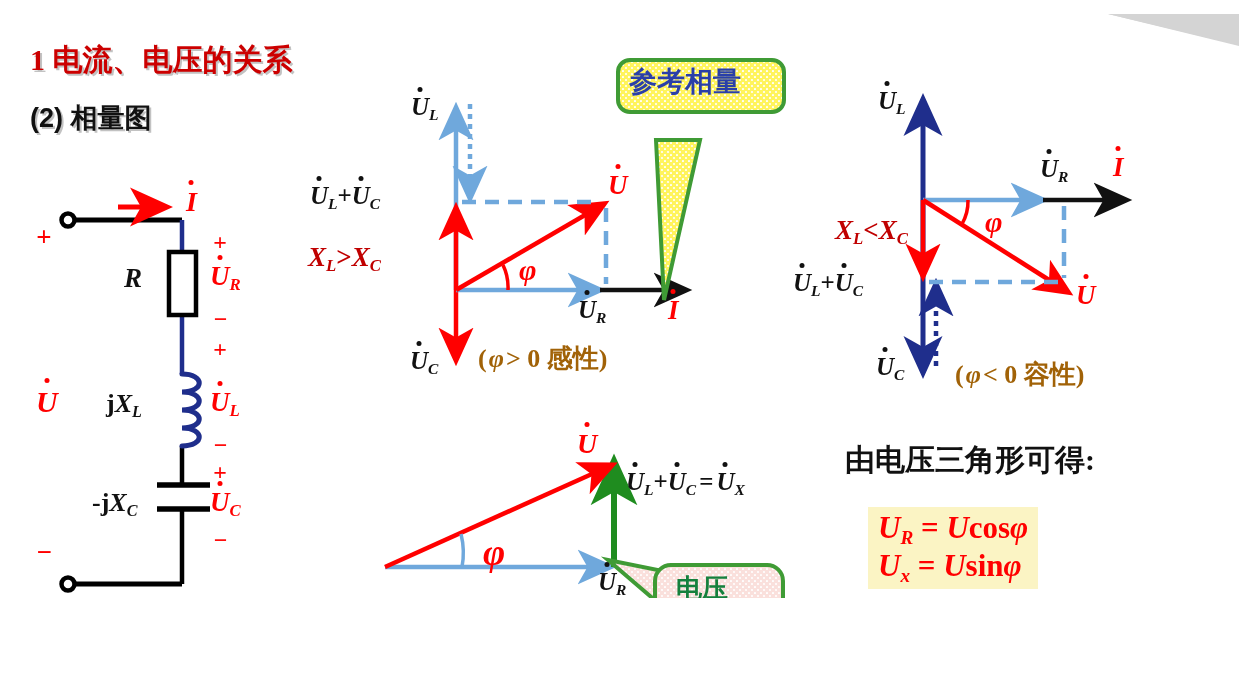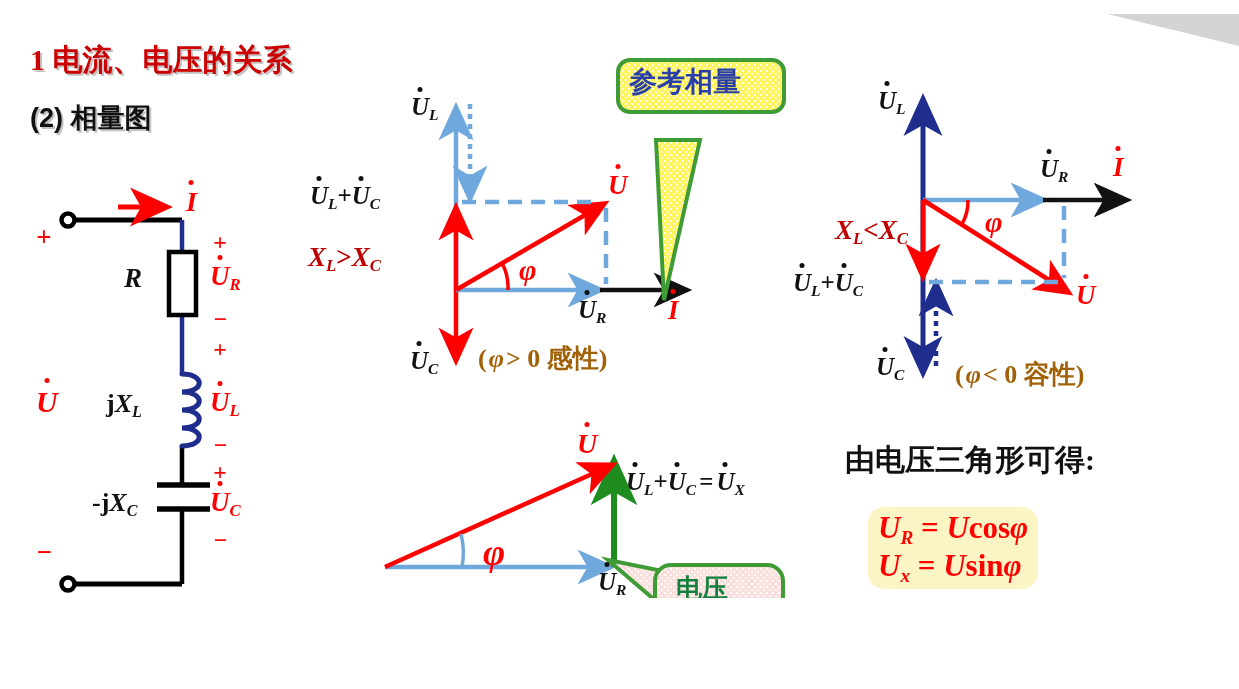--- a/index.html
+++ b/index.html
@@ -305,21 +305,21 @@
 
   <div class="txt math mred" style="left:483px;top:521px;font-size:38px;">φ</div>
 
   <div class="callout-text c-tri" style="left:676px;top:563px;">
     <div>电压</div>
     <div>三角形</div>
   </div>
 
   <div class="txt cnblack" style="left:845px;top:433px;font-size:30px;">由电压三角形可得:</div>
 
-  <div class="formula-box" style="left:868px;top:495px;border-radius:16px;">
+  <div class="formula-box" style="left:868px;top:495px;">
     <div class="formula">
       <span>U</span><span class="sub">R</span>
       <span class="rm">=</span>
       <span>U</span><span class="rm">cos</span><span>φ</span>
     </div>
     <div class="formula">
       <span>U</span><span class="sub">x</span>
       <span class="rm">=</span>
       <span>U</span><span class="rm">sin</span><span>φ</span>
     </div>

